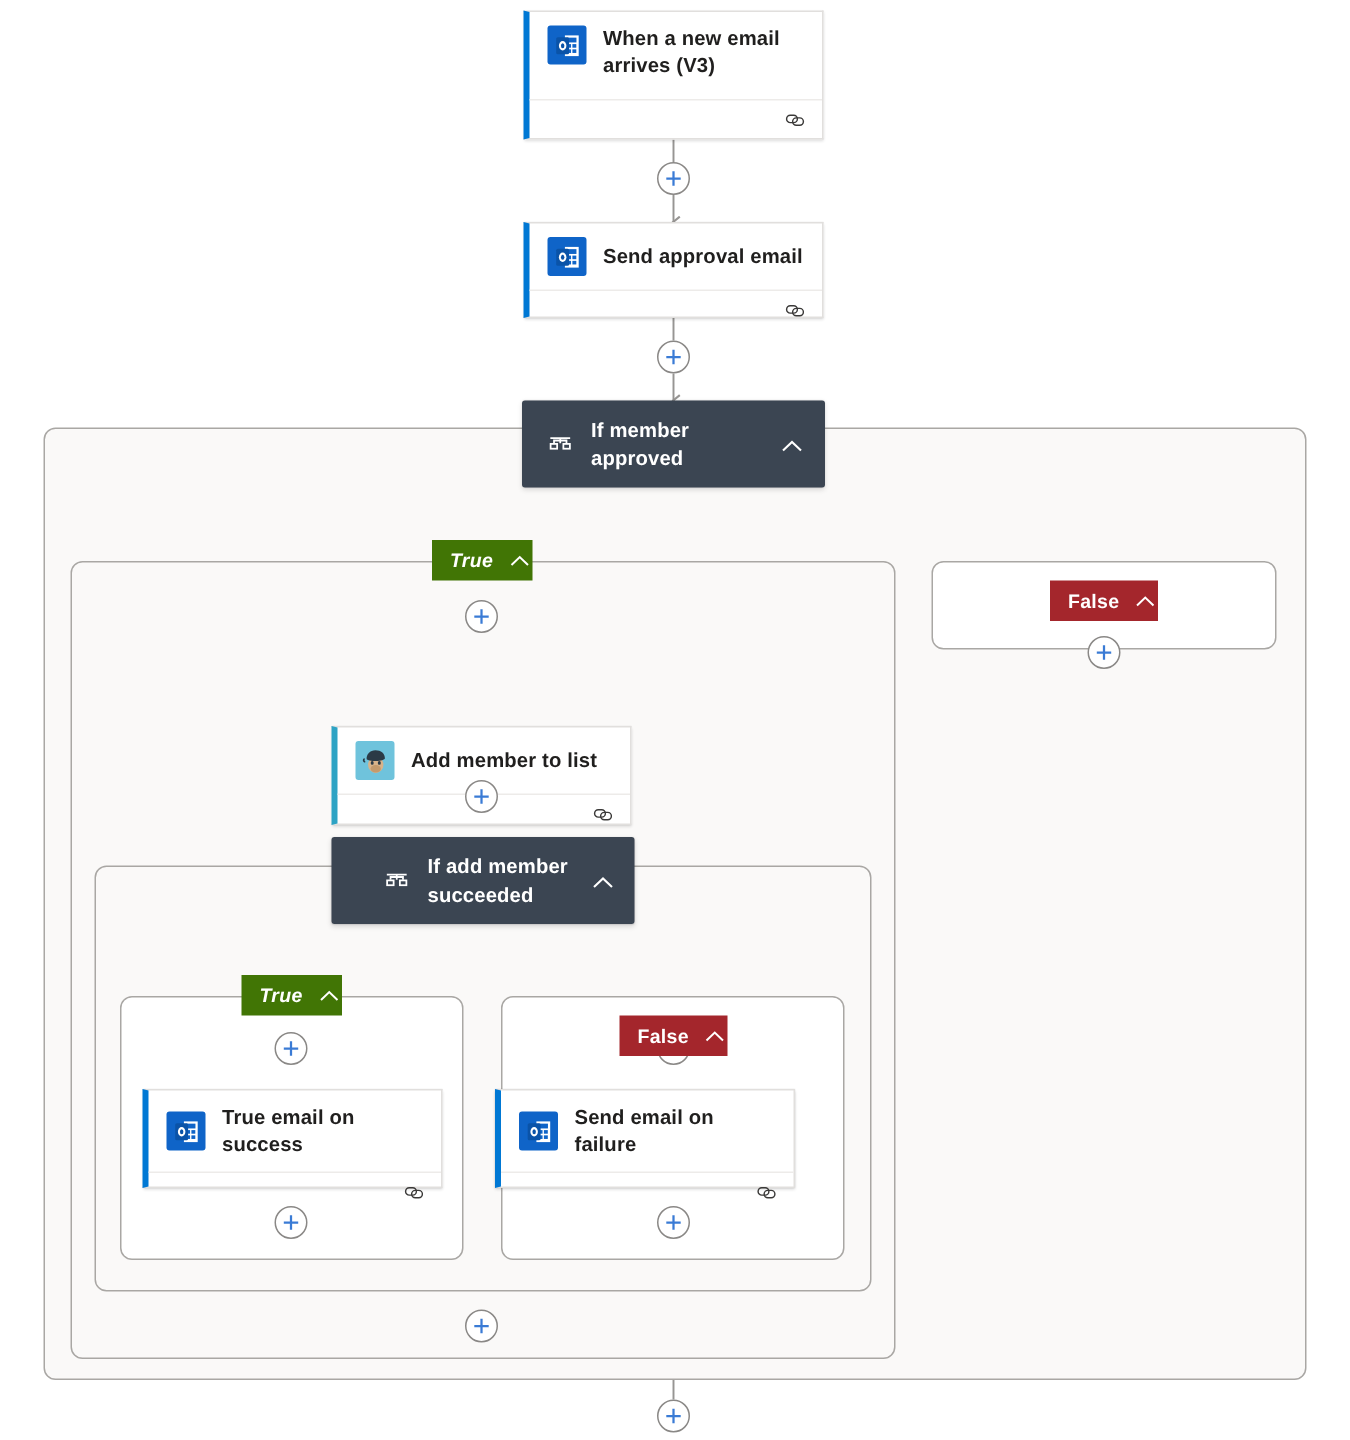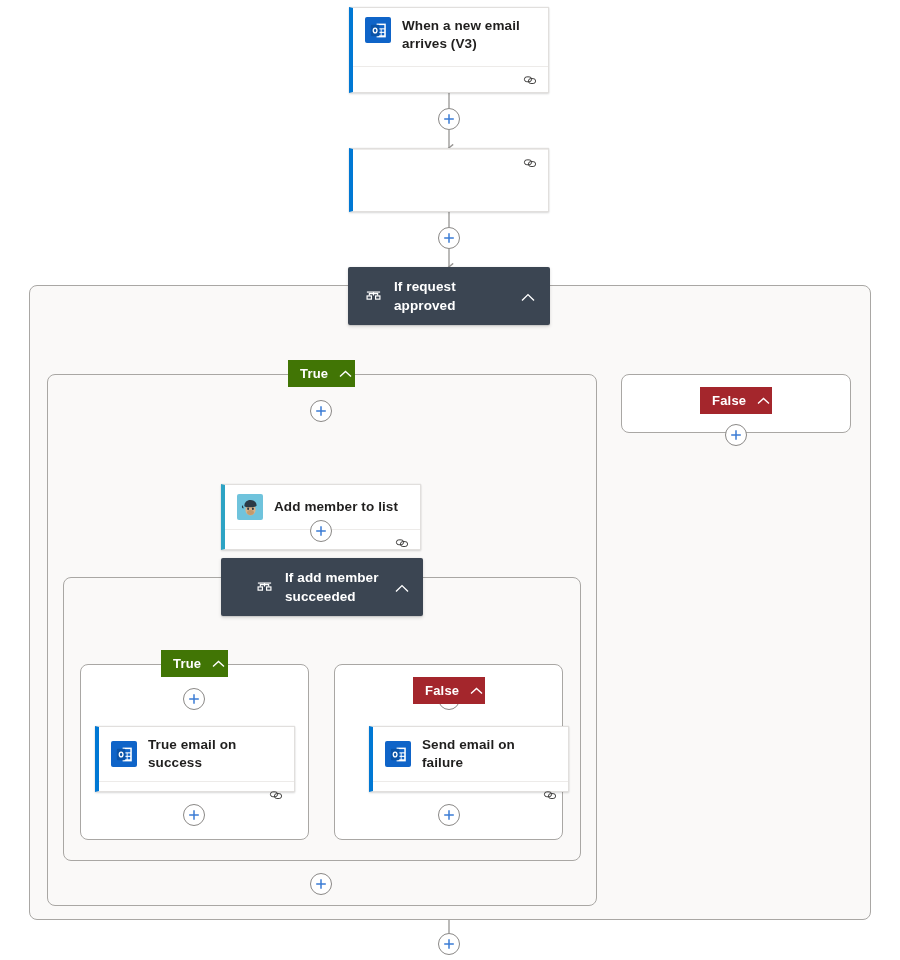--- a/index.html
+++ b/index.html
@@ -93,21 +93,21 @@
     display:flex;align-items:center;
     height:27px;
     padding:0 10px 0 12px;
     box-sizing:border-box;
     color:#ffffff;
     font-size:13px;
     font-weight:700;
     letter-spacing:.2px;
     z-index:6;
   }
-  .badge.true{background:#417505;}
+  .badge.true{background:#417505;font-style:italic;}
   .badge.false{background:#a4262c;margin-top:27px;}
   .badge .b-chev{margin-left:11px;display:flex;align-items:center;}
 
   
   .plus{
     position:absolute;
     width:22px;height:22px;
     border-radius:50%;
     border:1px solid #8a8886;
     background:#ffffff;
@@ -208,20 +208,36 @@
   <div class="plus" style="left:438px;top:108px;">
     <svg width="12" height="12" viewBox="0 0 12 12">
         <g stroke="#3a7bd5" stroke-width="1.5">
           <line x1="6" y1="1.2" x2="6" y2="10.8"></line>
           <line x1="1.2" y1="6" x2="10.8" y2="6"></line>
         </g>
       </svg>
   </div>
 
   <div class="card" style="left:349px;top:148px;width:200px;height:64px;">
+    <div class="card-head" style="min-height:37px;">
+      <span class="conn-ico outlook">
+        <svg width="17" height="17" viewBox="0 0 17 17">
+          <rect x="6.6" y="1.6" width="9.2" height="13.8" fill="#ffffff"></rect>
+          <rect x="8.1" y="3.1" width="6.2" height="3.2" fill="#0f64c8"></rect>
+          <rect x="8.1" y="7.4" width="2.6" height="2.4" fill="#0f64c8"></rect>
+          <rect x="11.6" y="7.4" width="2.6" height="2.4" fill="#0f64c8"></rect>
+          <rect x="8.1" y="10.9" width="2.6" height="2.4" fill="#0f64c8"></rect>
+          <rect x="11.6" y="10.9" width="2.6" height="2.4" fill="#0f64c8"></rect>
+          <rect x="0.8" y="2.8" width="8.6" height="11.4" rx="1.1" fill="#0a53a8"></rect>
+          <ellipse cx="5.1" cy="8.5" rx="2.5" ry="3.1" fill="#ffffff"></ellipse>
+          <ellipse cx="5.1" cy="8.5" rx="1.15" ry="1.7" fill="#0a53a8"></ellipse>
+        </svg>
+      </span>
+      <span class="card-title">Send approval email</span>
+    </div>
     <div class="card-foot">
       <span>
         <svg width="14" height="14" viewBox="0 0 16 16">
           <g fill="none" stroke="#3b3a39" stroke-width="1.1">
             <rect x="1.6" y="4.4" width="8.2" height="5.6" rx="2.8"></rect>
             <rect x="6.2" y="6.4" width="8.2" height="5.6" rx="2.8"></rect>
           </g>
         </svg>
       </span>
     </div>
@@ -241,21 +257,21 @@
       <svg width="17" height="17" viewBox="0 0 18 18">
         <g stroke="#ffffff" stroke-width="1.25" fill="none">
           <line x1="2" y1="4.3" x2="16" y2="4.3"></line>
           <line x1="9" y1="4.3" x2="9" y2="8"></line>
           <path d="M4.6,8 L4.6,6 L13.4,6 L13.4,8"></path>
           <rect x="2.2" y="8.4" width="4.6" height="3.4"></rect>
           <rect x="11.2" y="8.4" width="4.6" height="3.4"></rect>
         </g>
       </svg>
     </span>
-    <span class="cond-title" style="max-width:125px;">If request approved</span>
+    <span class="cond-title" style="max-width:125px;">If member approved</span>
     <span class="cond-chev">
       <svg width="14" height="9" viewBox="0 0 14 9">
           <path d="M1,7.4 L7,1.6 L13,7.4" fill="none" stroke="#ffffff" stroke-width="1.4"></path>
         </svg>
     </span>
   </div>
 
   <div class="badge true" style="left:288px;top:360px;width:67px;">
     <span>True</span>
     <span class="b-chev">
@@ -405,21 +421,21 @@
         <svg width="14" height="14" viewBox="0 0 16 16">
           <g fill="none" stroke="#3b3a39" stroke-width="1.1">
             <rect x="1.6" y="4.4" width="8.2" height="5.6" rx="2.8"></rect>
             <rect x="6.2" y="6.4" width="8.2" height="5.6" rx="2.8"></rect>
           </g>
         </svg>
       </span>
     </div>
   </div>
 
-  <div class="card" style="left:369px;top:726px;width:200px;height:66px;">
+  <div class="card" style="left:330px;top:726px;width:200px;height:66px;">
     <div class="card-head" style="min-height:38px;">
       <span class="conn-ico outlook">
         <svg width="17" height="17" viewBox="0 0 17 17">
           <rect x="6.6" y="1.6" width="9.2" height="13.8" fill="#ffffff"></rect>
           <rect x="8.1" y="3.1" width="6.2" height="3.2" fill="#0f64c8"></rect>
           <rect x="8.1" y="7.4" width="2.6" height="2.4" fill="#0f64c8"></rect>
           <rect x="11.6" y="7.4" width="2.6" height="2.4" fill="#0f64c8"></rect>
           <rect x="8.1" y="10.9" width="2.6" height="2.4" fill="#0f64c8"></rect>
           <rect x="11.6" y="10.9" width="2.6" height="2.4" fill="#0f64c8"></rect>
           <rect x="0.8" y="2.8" width="8.6" height="11.4" rx="1.1" fill="#0a53a8"></rect>

